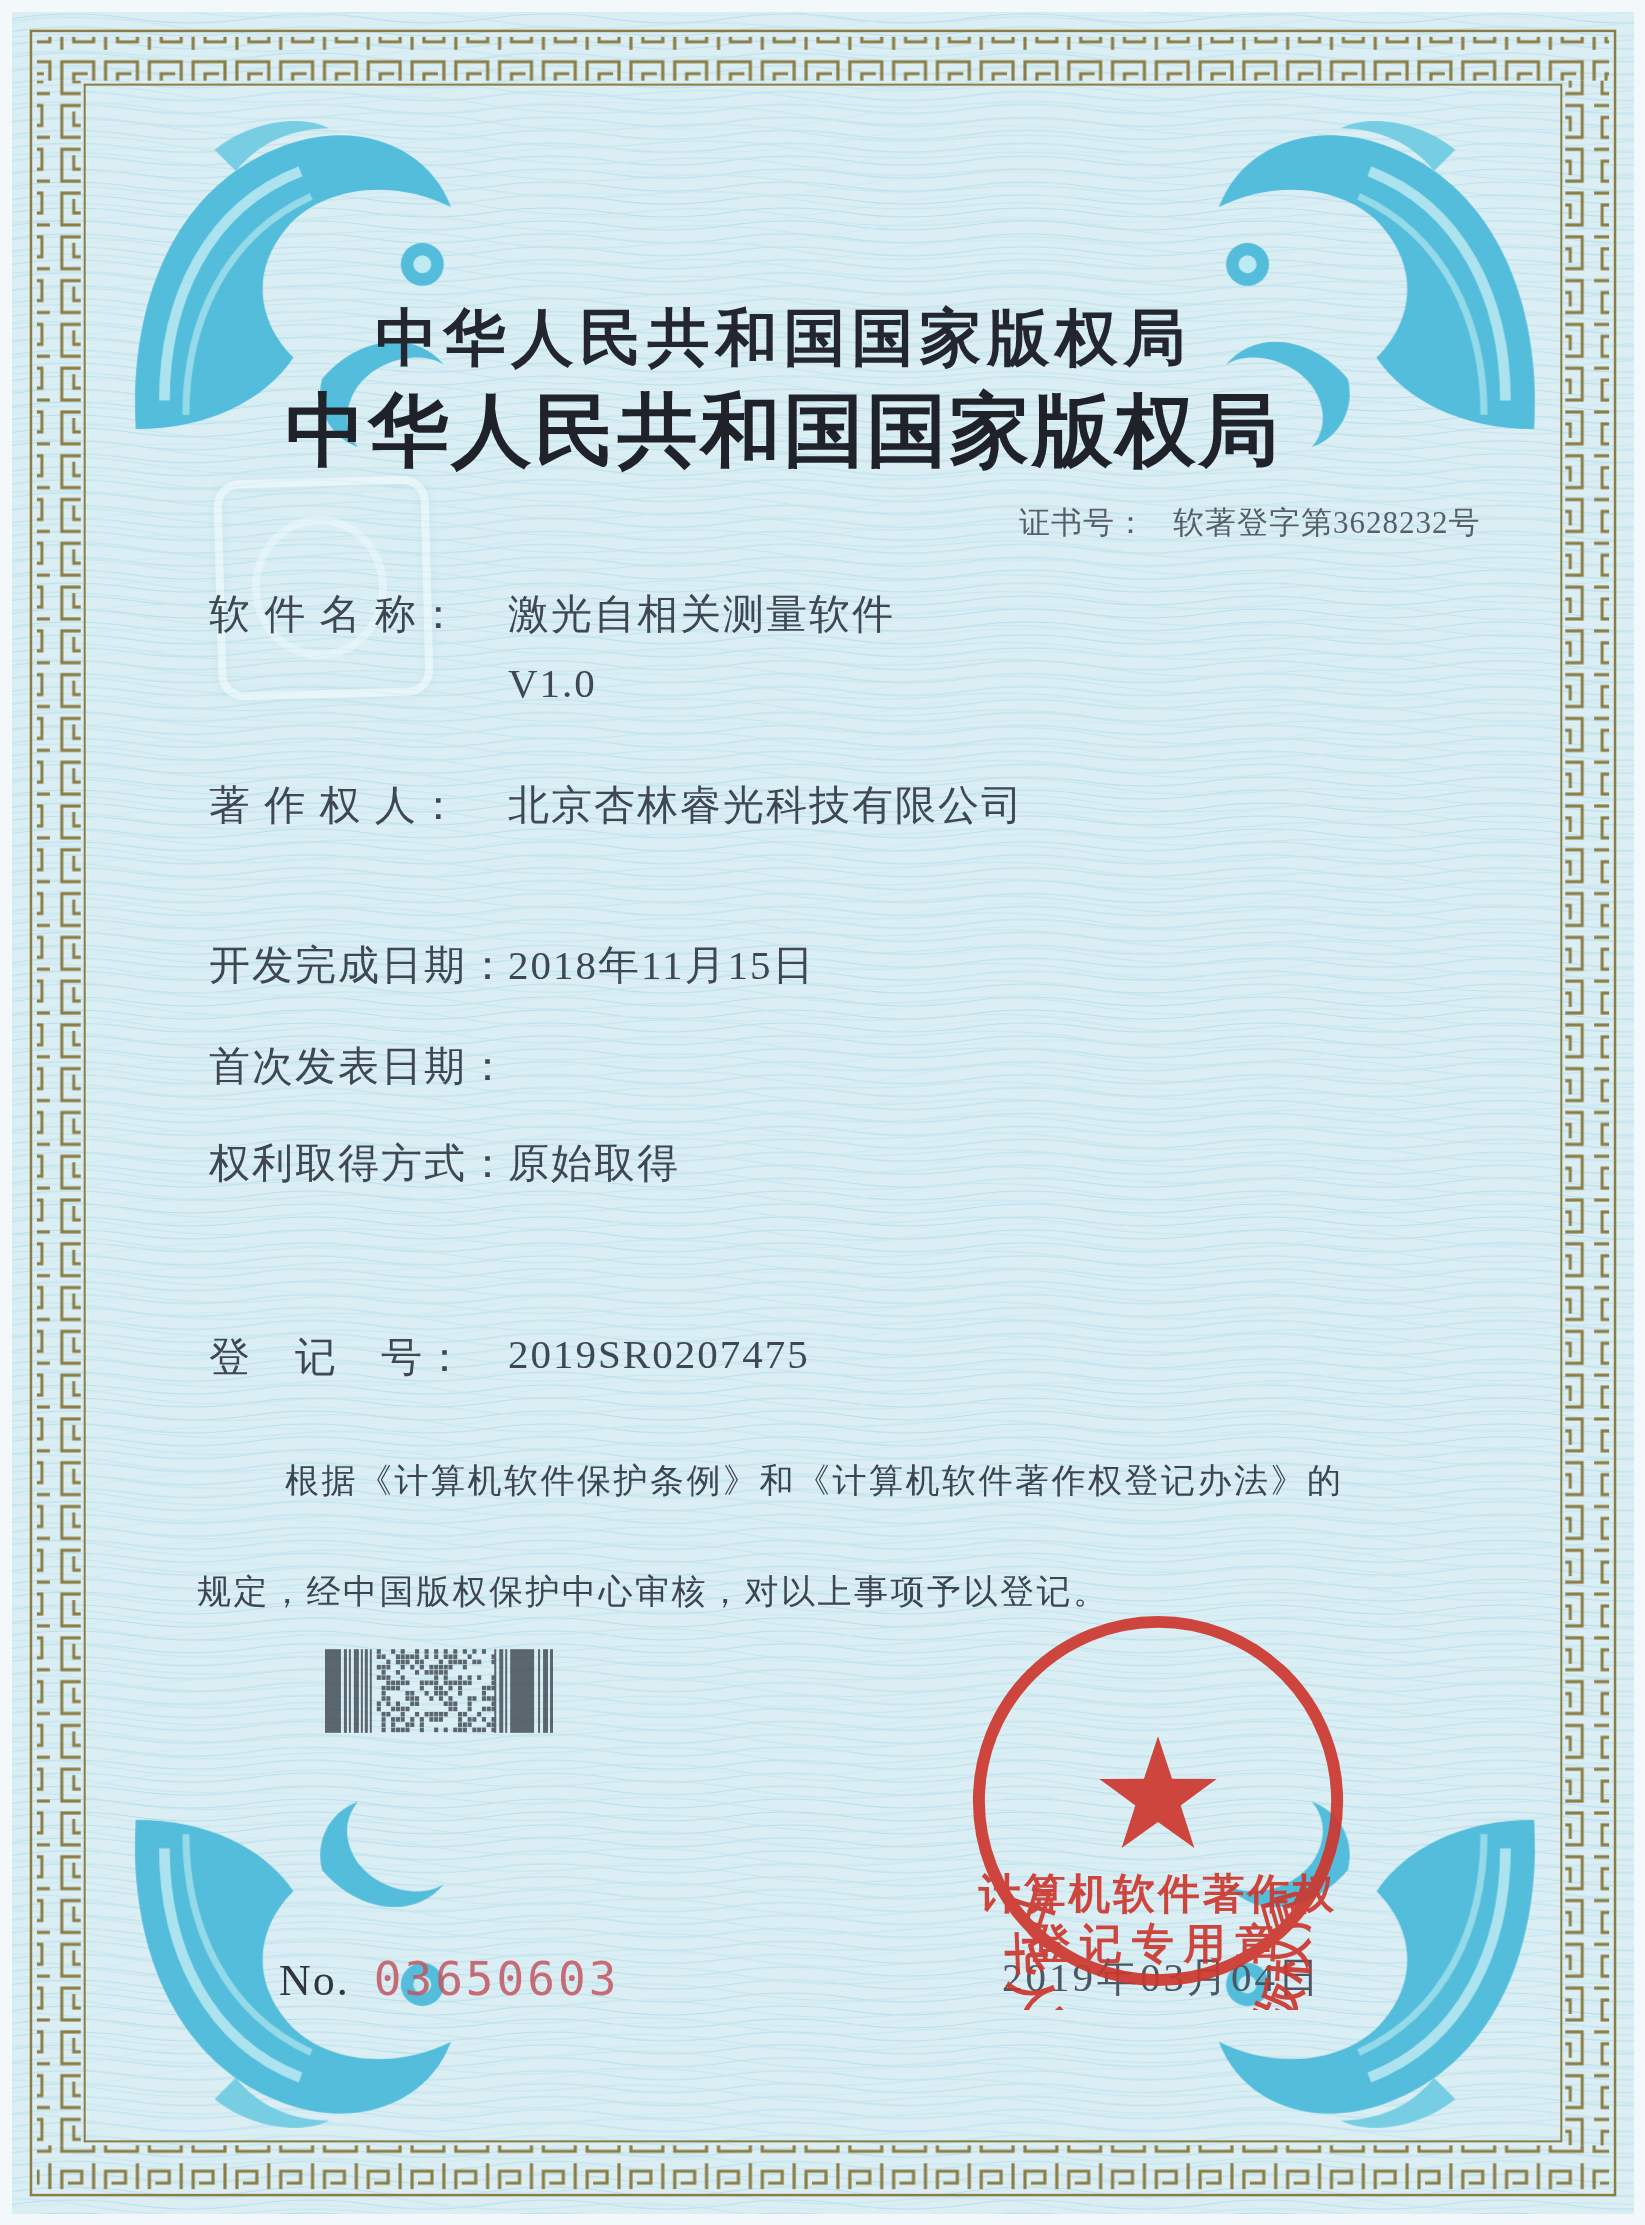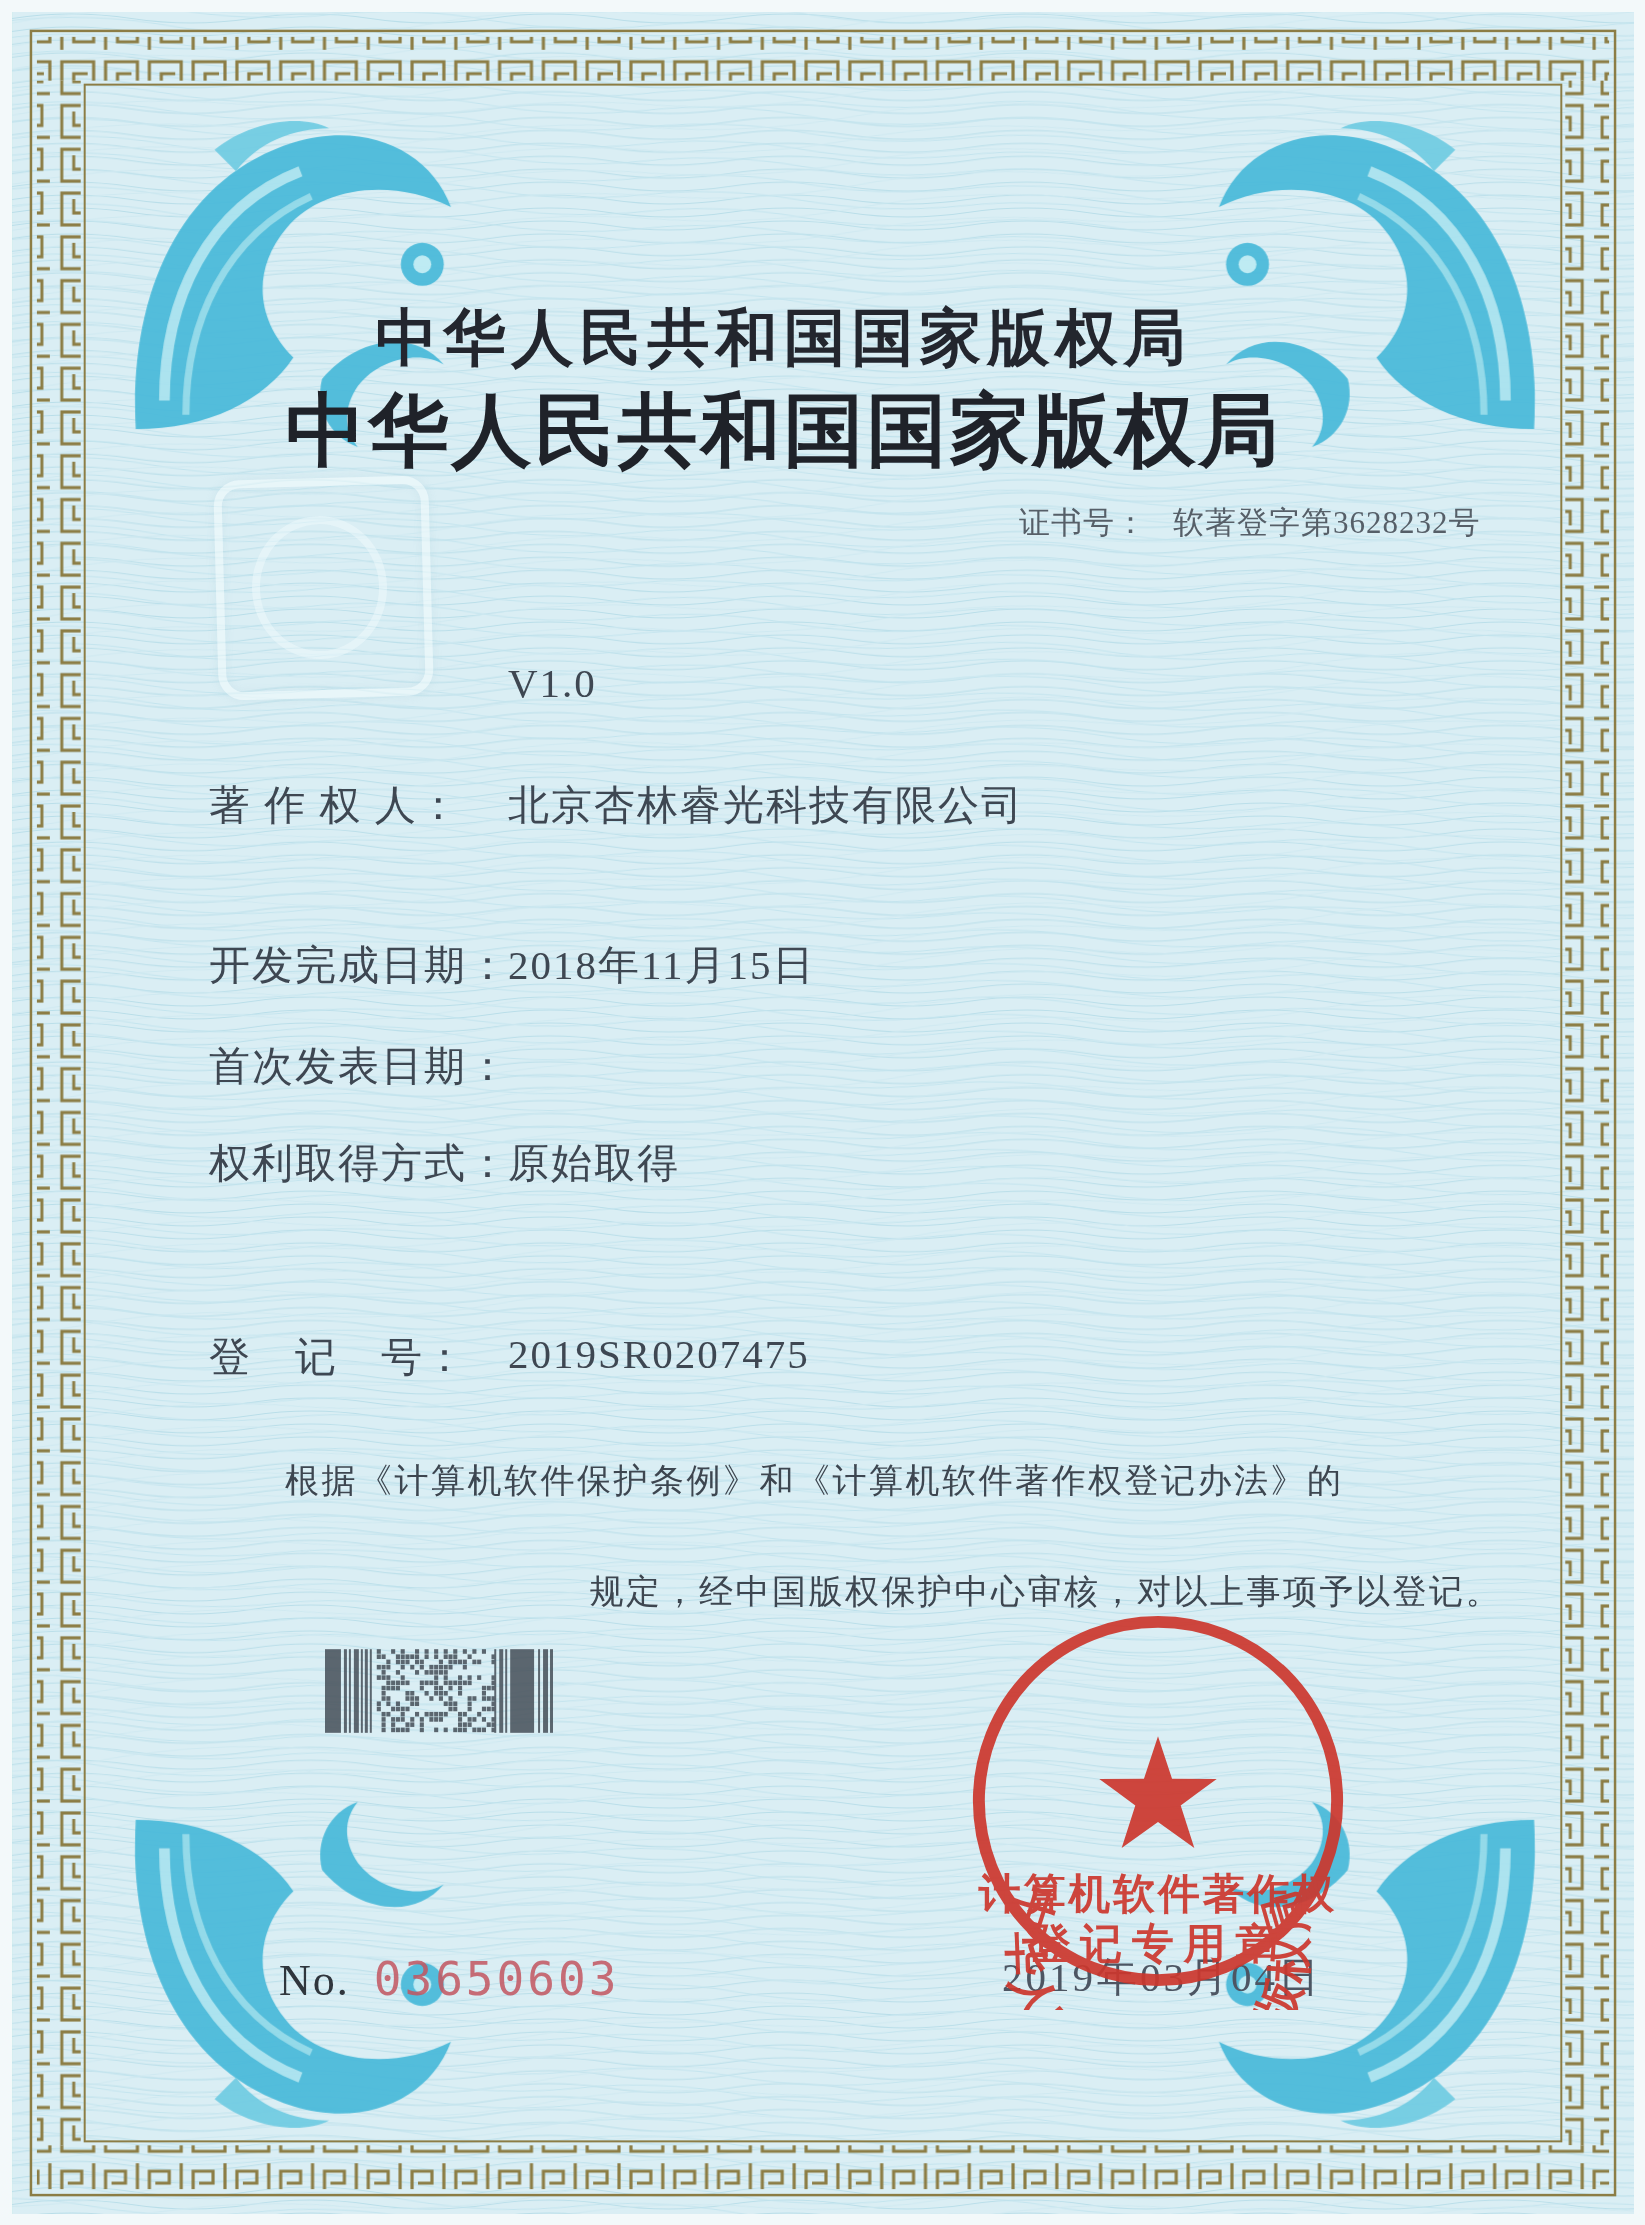--- a/index.html
+++ b/index.html
@@ -32,21 +32,21 @@
   .r-owner{top:766px}
   .r-dev{top:926px}
   .r-pub{top:1027px}
   .r-acq{top:1124px}
   .r-scope{top:1221px}
   .r-reg{top:1318px}
 
   .statement{position:absolute;left:185px;width:1305px;z-index:3;
              font-size:34px;color:#3d4650;letter-spacing:2.5px;line-height:111px;}
   .st1{top:1413px;text-indent:88px;}
-  .st2{top:1524px;text-align:right;}
+  .st2{top:1524px;}
 
   
   .barcode{position:absolute;left:313px;top:1637px;width:229px;height:84px;z-index:3;}
 
   
   .emboss{position:absolute;left:204px;top:466px;width:199px;height:204px;z-index:2;
           border:8px solid rgba(246,253,254,0.85);border-radius:26px;opacity:.6;
           transform:rotate(-1.5deg);
           box-shadow:0 0 8px rgba(170,208,220,.45), inset 0 0 8px rgba(170,208,220,.4);}
   .emboss:after{content:"";position:absolute;left:28px;top:30px;width:119px;height:127px;
@@ -134,20 +134,24 @@
 
   <div class="emboss"></div>
 
   <div class="heading-wrap authority">中华人民共和国国家版权局</div>
   <div class="heading-wrap cert-title">中华人民共和国国家版权局</div>
 
   <div class="certno">
     <span>证书号：</span><span class="gap"></span><span>软著登字第3628232号</span>
   </div>
 
+  <div class="row r-name">
+    <span class="label">软 件 名 称：</span>
+    <span class="value">激光自相关测量软件</span>
+  </div>
   <div class="r-ver">V1.0</div>
 
   <div class="row r-owner">
     <span class="label">著 作 权 人：</span>
     <span class="value">北京杏林睿光科技有限公司</span>
   </div>
 
   <div class="row r-dev">
     <span class="label">开发完成日期：</span>
     <span class="value">2018年11月15日</span>

